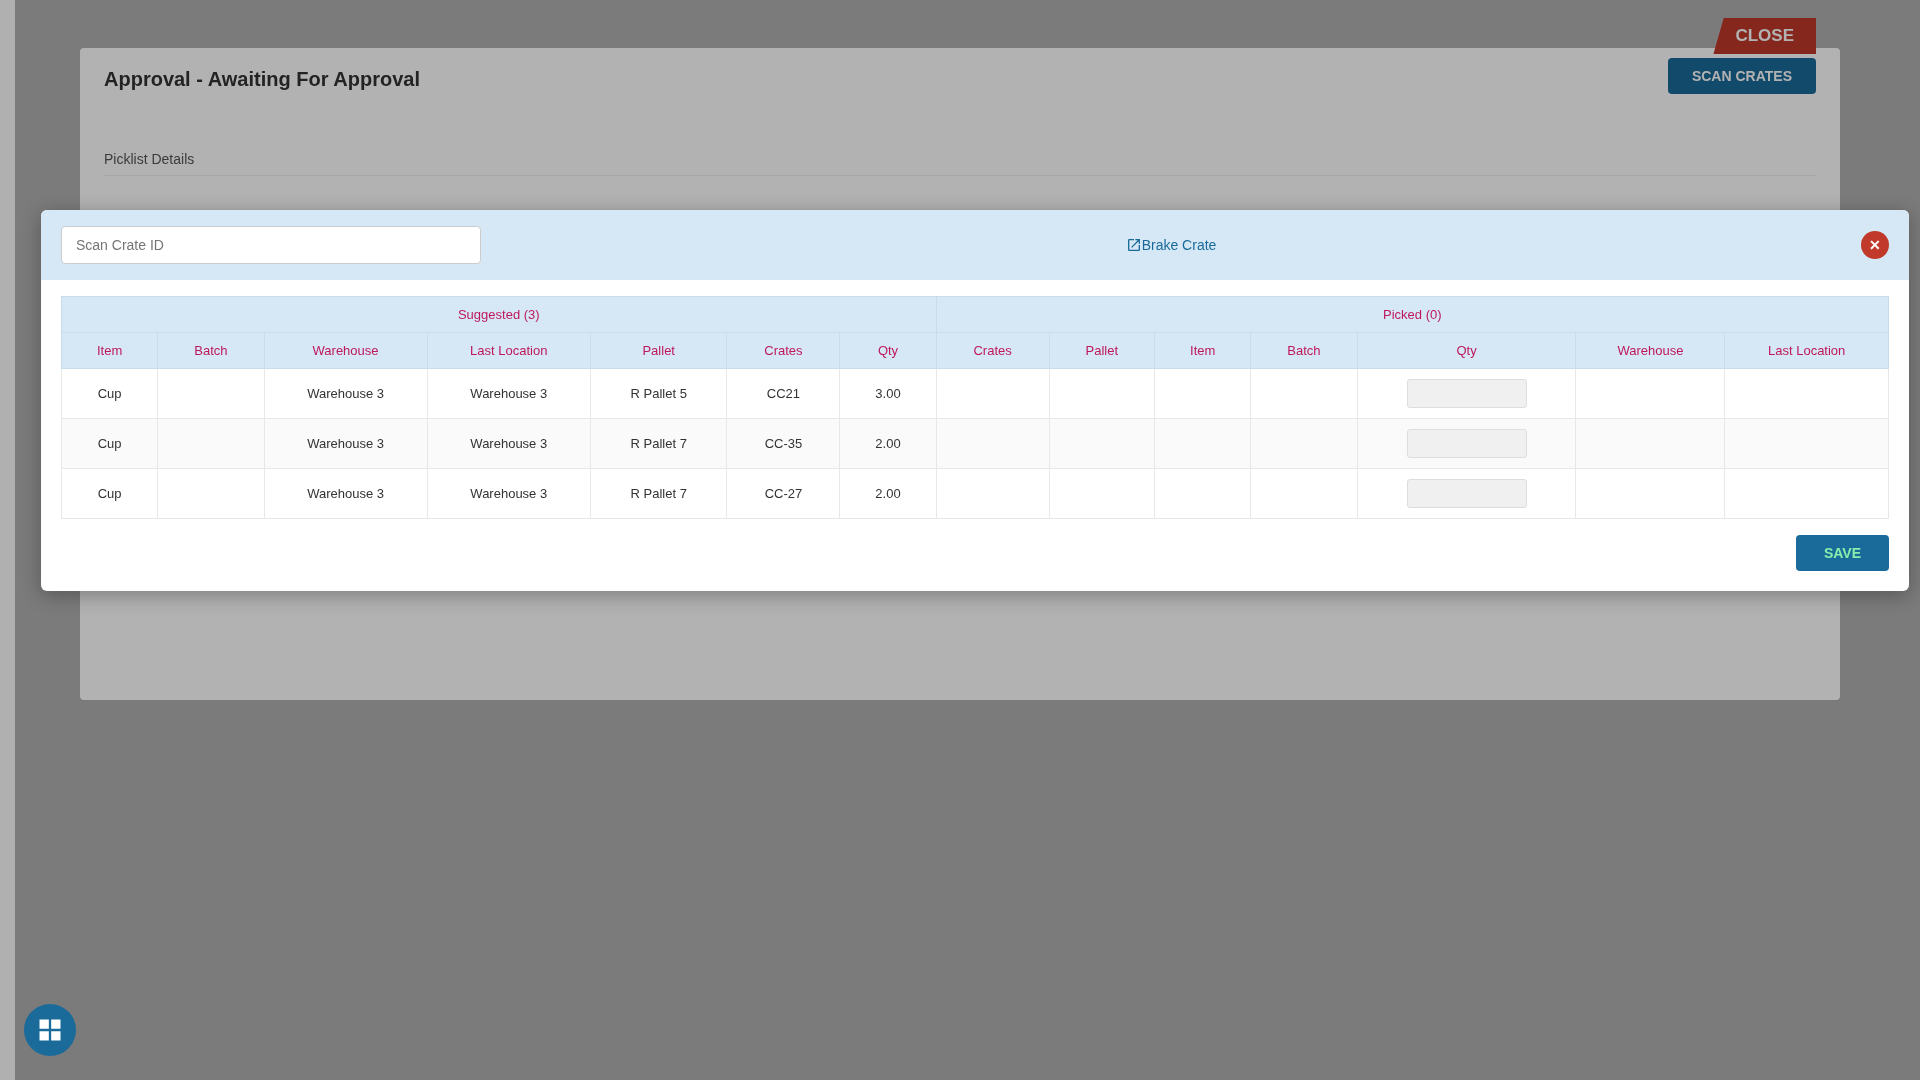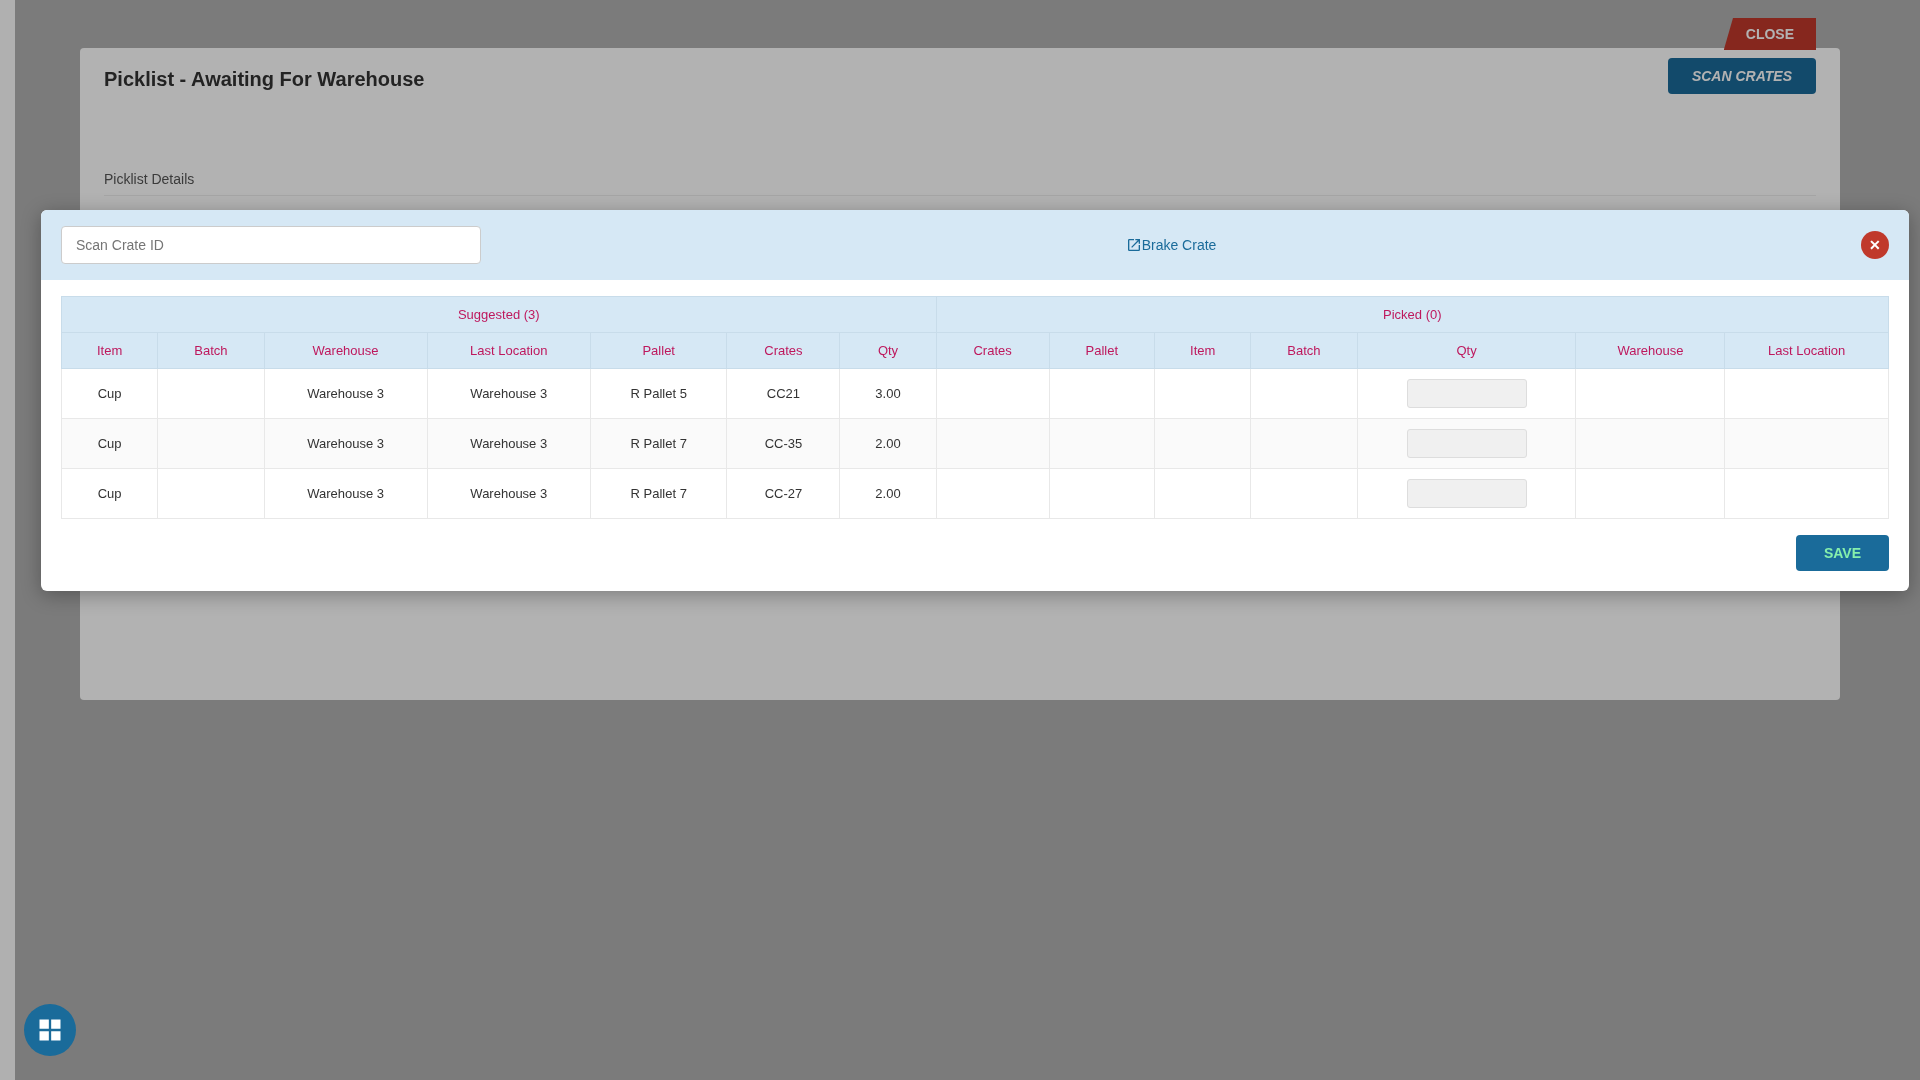--- a/index.html
+++ b/index.html
@@ -21,21 +21,21 @@
     }
 
     
     .close-btn-corner {
       position: absolute;
       top: 18px;
       right: 104px;
       background-color: #c0392b;
       color: white;
       font-weight: bold;
-      font-size: 14px;
+      font-size: 17px;
       padding: 8px 22px;
       cursor: pointer;
       clip-path: polygon(10% 0%, 100% 0%, 100% 100%, 0% 100%);
       z-index: 10;
     }
 
     
     .bg-card {
       position: absolute;
       top: 48px;
@@ -58,25 +58,24 @@
       top: 58px;
       right: 104px;
       background-color: #1a6b9a;
       color: white;
       font-weight: bold;
       font-size: 14px;
       padding: 10px 24px;
       border: none;
       border-radius: 4px;
       cursor: pointer;
-      font-style: italic;
     }
 
     .bg-section-label {
-      margin-top: 80px;
+      margin-top: 60px;
       font-size: 14px;
       color: #555;
       border-bottom: 1px solid #eee;
       padding-bottom: 8px;
     }
 
     
     .modal-overlay {
       position: absolute;
       top: 0; left: 15px;
@@ -233,21 +232,21 @@
       height: 28px;
       fill: white;
     }
   </style>
 </head>
 <body>
 
 <div class="bg-page"></div>
 
 <div class="bg-card">
-  <span class="bg-card-title">Picklist - Awaiting For Warehouse</span>
+  <span class="bg-card-title">Approval - Awaiting For Approval</span>
   <div class="bg-section-label">Picklist Details</div>
 </div>
 
 <div class="close-btn-corner">CLOSE</div>
 
 <button class="scan-crates-btn">SCAN CRATES</button>
 
 <div class="modal-overlay">
 
   <div class="modal">

